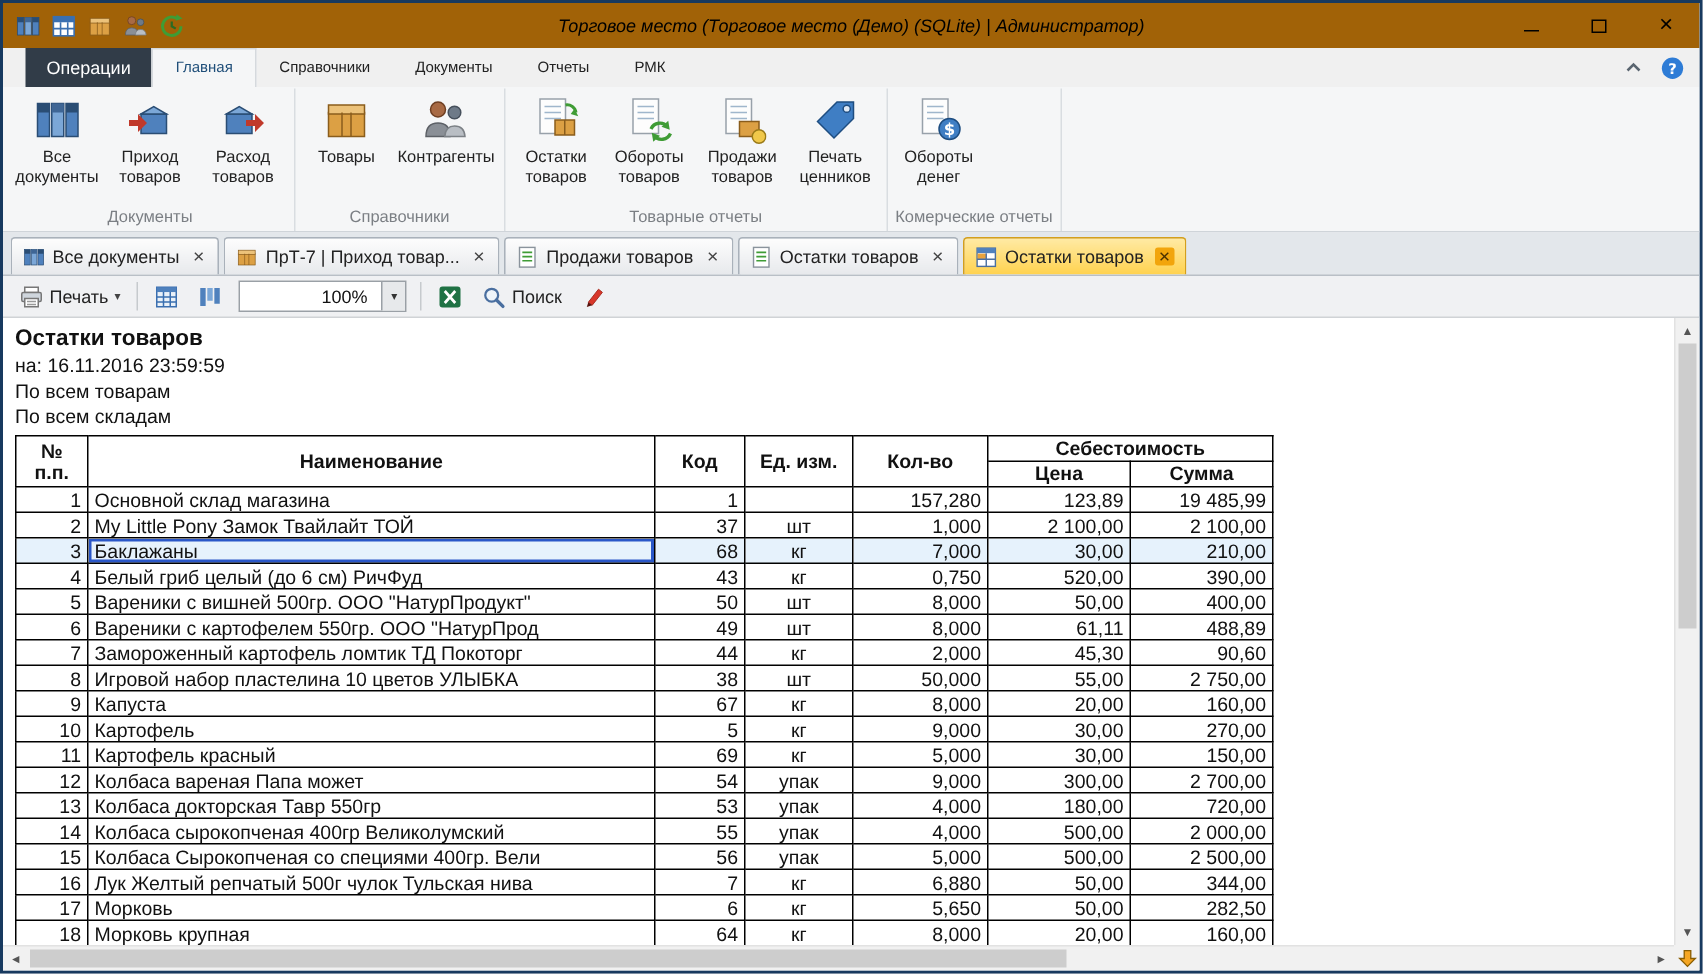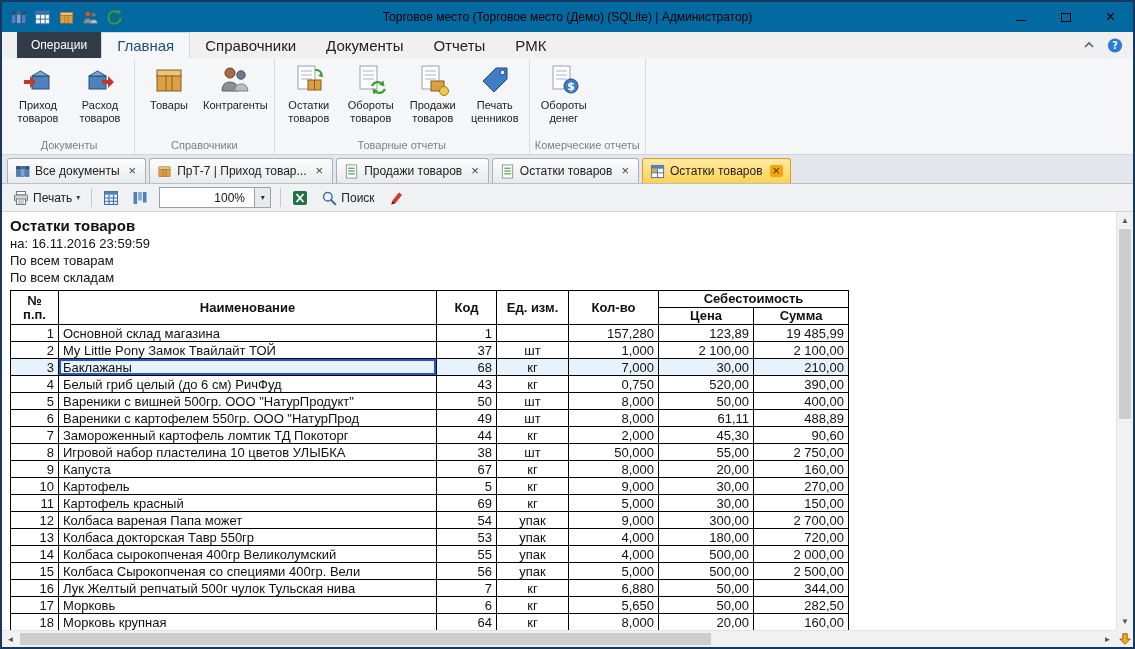--- a/index.html
+++ b/index.html
@@ -1,35 +1,35 @@
 <!DOCTYPE html>
 <html><head>
 <meta charset="utf-8">
 <style>
   * { margin:0; padding:0; box-sizing:border-box; }
   html,body { width:1135px; height:649px; }
   body { font-family:"Liberation Sans", sans-serif; font-size:12px; color:#111; background:#9aa0a6; }
   .window { width:1135px; height:649px; border:2px solid #17395f; background:#fff; display:flex; flex-direction:column; position:relative; overflow:hidden; }
 
   
-  .titlebar { height:30px; background:#0369a1; display:flex; align-items:center; position:relative; flex:0 0 auto; }
+  .titlebar { height:30px; background:#a16207; display:flex; align-items:center; position:relative; flex:0 0 auto;font-style:italic; }
   .qat { display:flex; align-items:center; gap:5px; padding-left:7px; z-index:2; }
   .qat-btn { width:19px; height:19px; display:flex; align-items:center; justify-content:center; }
   .qat-btn svg { width:17px; height:17px; }
   .title-text { position:absolute; left:0; right:0; text-align:center; font-size:12px; color:#000; pointer-events:none; }
   .win-controls { display:flex; height:100%; margin-left:auto; z-index:2; }
   .win-btn { width:45px; height:100%; display:flex; align-items:center; justify-content:center; }
   .glyph-min { width:10px; border-bottom:1px solid #000; margin-top:7px; }
   .glyph-max { width:10px; height:9px; border:1px solid #000; }
   .glyph-close { font-size:16px; line-height:1; color:#000; }
 
   
   .tabstrip { height:26px; background:#f0f0f0; display:flex; align-items:stretch; flex:0 0 auto; }
   .operations-btn { background:#313c48; color:#fff; padding:0 14px; display:flex; align-items:center; font-size:12px;margin-left:15px; }
-  .ribbon-tab { padding:0 15px; display:flex; align-items:center; font-size:15px; color:#222; }
+  .ribbon-tab { padding:0 15px; display:flex; align-items:center; font-size:10px; color:#222; }
   .ribbon-tab.active { background:#f5f6f7; border:1px solid #d5d9dd; border-bottom:none; color:#1f4e79; }
   .strip-right { margin-left:auto; display:flex; align-items:center; gap:6px; padding-right:8px; }
   .strip-btn { width:20px; height:20px; display:flex; align-items:center; justify-content:center; }
   .strip-btn svg { width:15px; height:15px; }
   .strip-btn.help svg { width:17px; height:17px; }
 
   
   .ribbon { height:97px; background:#f5f6f7; border-bottom:1px solid #cfd4d9; display:flex; align-items:stretch; padding:1px 2px 0 2px; flex:0 0 auto; }
   .ribbon-group { display:flex; flex-direction:column; border-right:1px solid #d9dde1; padding:2px 3px 0 3px; }
   .ribbon-items { flex:1; display:flex; align-items:flex-start; }
@@ -174,20 +174,32 @@
               <text x="9" y="13" text-anchor="middle" font-size="11" font-weight="bold" fill="#ffffff" font-family="DejaVu Sans, sans-serif">?</text>
             </svg>
           </span>
         </div>
     </div>
   </div>
 
   <div class="ribbon">
       <div class="ribbon-group">
         <div class="ribbon-items">
+          <div class="ribbon-item">
+            <span class="ric"><svg viewBox="0 0 32 32">
+                <rect x="3" y="5" width="8" height="22" fill="#4f81bd" stroke="#2a4d74"></rect>
+                <rect x="3" y="5" width="8" height="6" fill="#2a4d74"></rect>
+                <rect x="12.5" y="5" width="8" height="22" fill="#7ba7d7" stroke="#2a4d74"></rect>
+                <rect x="12.5" y="5" width="8" height="6" fill="#3f6695"></rect>
+                <rect x="22" y="5" width="8" height="22" fill="#4f81bd" stroke="#2a4d74"></rect>
+                <rect x="22" y="5" width="8" height="6" fill="#2a4d74"></rect>
+              </svg></span>
+            <span class="rlabel">Все
+документы</span>
+          </div>
           <div class="ribbon-item">
             <span class="ric"><svg viewBox="0 0 32 32">
                 <rect x="10" y="12" width="17" height="13" fill="#4f81bd" stroke="#2a4d74"></rect>
                 <polygon points="10,12 18.5,7 27,12" fill="#7ba7d7" stroke="#2a4d74"></polygon>
                 <polygon points="2,16 8,16 8,12 14,18 8,24 8,20 2,20" fill="#c0392b"></polygon>
               </svg></span>
             <span class="rlabel">Приход
 товаров</span>
           </div>
           <div class="ribbon-item">

